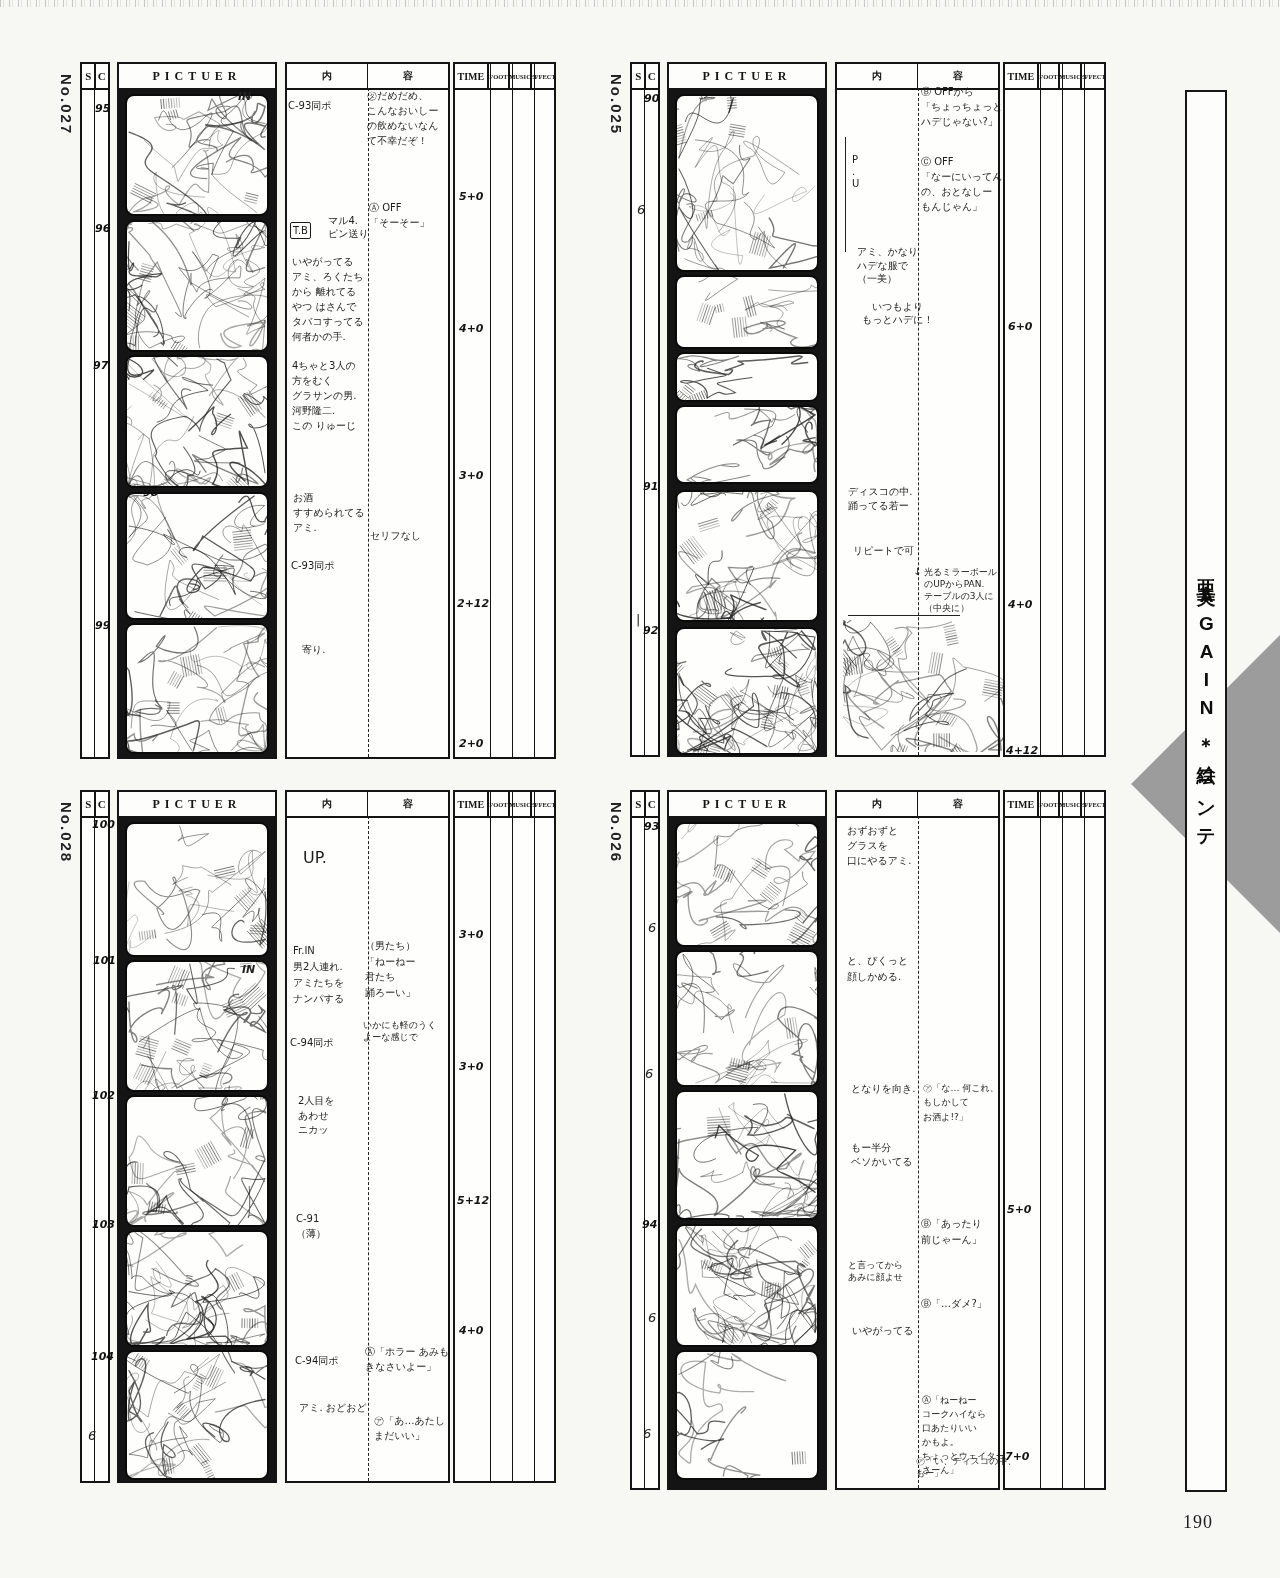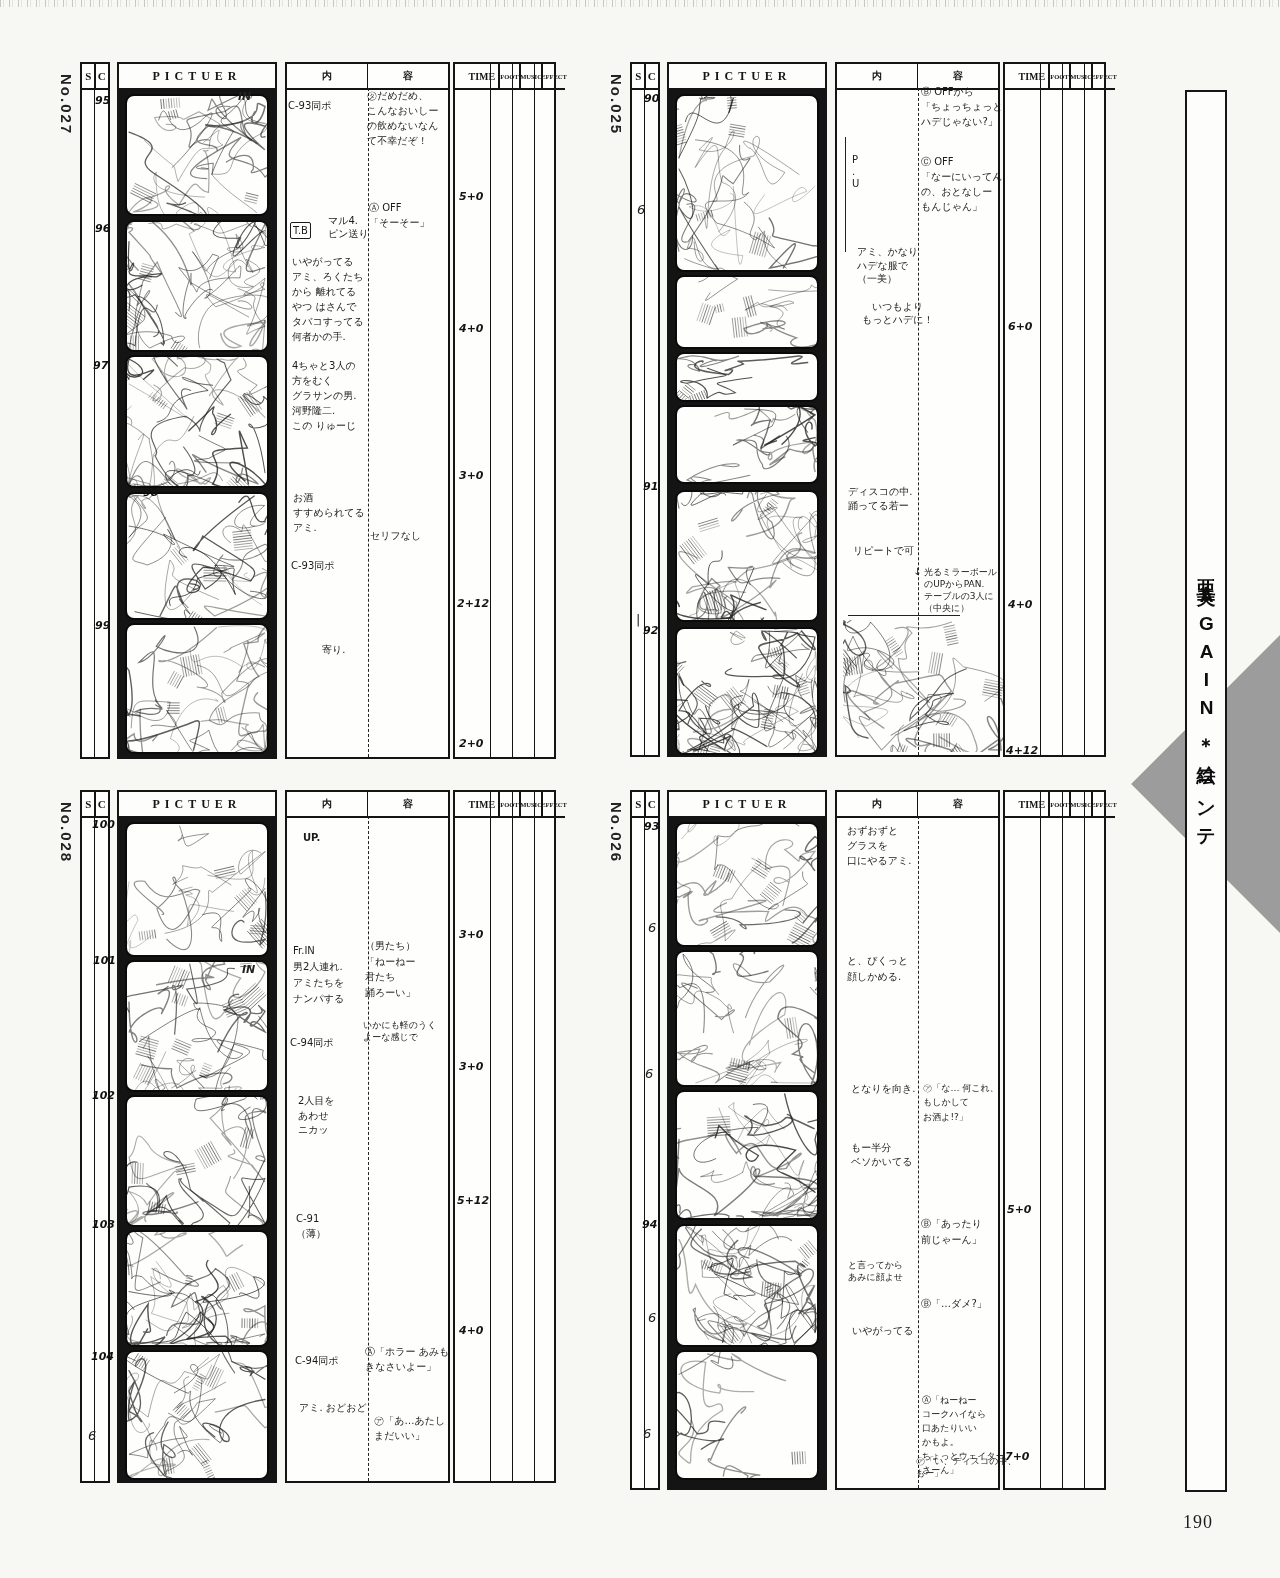--- a/index.html
+++ b/index.html
@@ -34,21 +34,21 @@
            font-family:"Liberation Serif",serif;font-weight:700;font-size:12px;letter-spacing:5px;}
   .frame{position:absolute;left:6px;width:144px;background:#fefefc;border:2px solid #0a0a0a;
            border-radius:9px;box-sizing:border-box;overflow:hidden;}
   .sketch{position:absolute;inset:0;}
   .contentbox{left:205px;width:165px;}
   .content-head{position:absolute;left:0;top:0;width:100%;height:24px;border-bottom:2px solid #141414;display:flex;}
   .content-head .cell{flex:1;display:flex;align-items:center;justify-content:center;font-weight:700;font-size:10px;}
   .content-head .cell + .cell{border-left:1.5px solid #141414;}
   .dash{position:absolute;left:81px;top:24px;bottom:0;width:0;border-left:1.5px dashed #222;}
   .timebox{left:373px;width:103px;}
-  .time-head{position:absolute;left:0;top:0;width:100%;height:24px;display:flex;border-bottom:2px solid #141414;padding-left:11px;}
+  .time-head{position:absolute;left:0;top:0;width:100%;height:24px;display:flex;border-bottom:2px solid #141414;}
   .time-head .cell{display:flex;align-items:center;justify-content:center;
            font-family:"Liberation Serif",serif;font-weight:700;border-right:2px solid #141414;box-sizing:border-box;}
   .time-head .cell:last-child{border-right:none;}
   .tc1{width:35px;font-size:10px;} .tc2,.tc3,.tc4{width:22px;font-size:6.5px;letter-spacing:0;}
   .tl{position:absolute;top:0;bottom:0;width:0;border-left:1.5px solid #141414;}
   
   .hand{position:absolute;font-family:"DejaVu Sans",sans-serif;font-size:10px;line-height:1.5;
         color:#1b1b1b;white-space:pre-line;z-index:4;}
   .hand.sm{font-size:9px;}
   .boxed{border:1.5px solid #1b1b1b;padding:0 2px;border-radius:2px;}
@@ -72,21 +72,21 @@
 
   <section class="sheet" style="left:80px;top:62px;height:697px;">
     <div class="sheet-label">No.027</div>
     <div class="box scbox">
       <div class="schead">
         <div class="cell">S</div>
         <div class="cell" style="border-left:1.5px solid #141414;">C</div>
       </div>
       <div class="scline"></div>
     </div>
-    <div class="cutnum" style="left:15px;top:32px;">95</div>
+    <div class="cutnum" style="left:15px;top:40px;">95</div>
     <div class="cutnum" style="left:15px;top:160px;">96</div>
     <div class="cutnum" style="left:13px;top:297px;">97</div>
     <div class="cutnum" style="left:15px;top:424px;margin-left:48px;">98</div>
     <div class="cutnum" style="left:15px;top:557px;">99</div>
 
     <div class="box filmbox">
       <div class="film-head">PICTUER</div>
       <div class="frame" style="top:30px;height:122px;">
           <div class="sketch"><svg width="100%" height="100%" viewBox="0 0 140 118">
               <path d="M74.2 71.8 C101.2 74.2 41.9 73.7 86.3 67.1 C84.7 89.4 80.1 78.1 106.6 35.0 C81.8 20.5 98.6 27.1 115.8 2.0 C123.3 7.0 109.5 24.3 138.0 27.4" fill="none" stroke="#1b1b1b" stroke-width="0.89" stroke-opacity="0.63" stroke-linecap="round"></path>
@@ -376,21 +376,21 @@
     <div class="hand" style="left:212px;top:296px;">4ちゃと3人の
 方をむく
 グラサンの男.
 河野隆二.
 この りゅーじ</div>
     <div class="hand" style="left:213px;top:428px;">お酒
 すすめられてる
 アミ.</div>
     <div class="hand" style="left:290px;top:466px;">セリフなし</div>
     <div class="hand" style="left:211px;top:496px;">C-93同ポ</div>
-    <div class="hand" style="left:222px;top:580px;margin-left:20px;">寄り.</div>
+    <div class="hand" style="left:222px;top:580px;">寄り.</div>
 
     <div class="box timebox">
       <div class="time-head">
         <div class="cell tc1">TIME</div>
         <div class="cell tc2">FOOT</div>
         <div class="cell tc3">MUSIC</div>
         <div class="cell tc4">EFFECT</div>
       </div>
       <div class="tl" style="left:35px;"></div>
       <div class="tl" style="left:57px;"></div>
@@ -1231,21 +1231,21 @@
     </div>
     <div class="inmark" style="left:162px;top:173px;">IN</div>
 
     <div class="box contentbox">
       <div class="content-head">
         <div class="cell">内</div>
         <div class="cell">容</div>
       </div>
       <div class="dash"></div>
     </div>
-    <div class="hand" style="left:223px;top:40px;font-size:10px;font-weight:bold;">UP.</div>
+    <div class="hand" style="left:223px;top:56px;font-size:16px;">UP.</div>
     <div class="hand" style="left:213px;top:153px;line-height:1.6;">Fr.IN
 男2人連れ.
 アミたちを
 ナンパする</div>
     <div class="hand" style="left:210px;top:245px;">C-94同ポ</div>
     <div class="hand" style="left:285px;top:148px;line-height:1.55;">（男たち）
 「ねーねー
 君たち
 踊ろーい」</div>
     <div class="hand sm" style="left:283px;top:230px;line-height:1.3;">いかにも軽のうく

